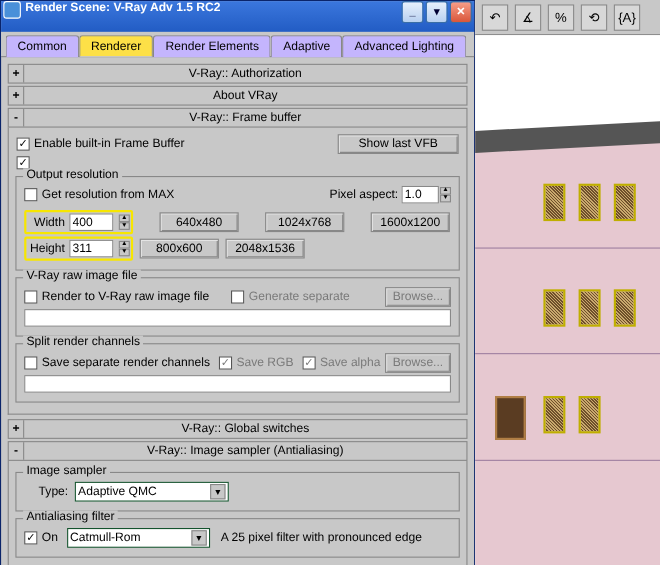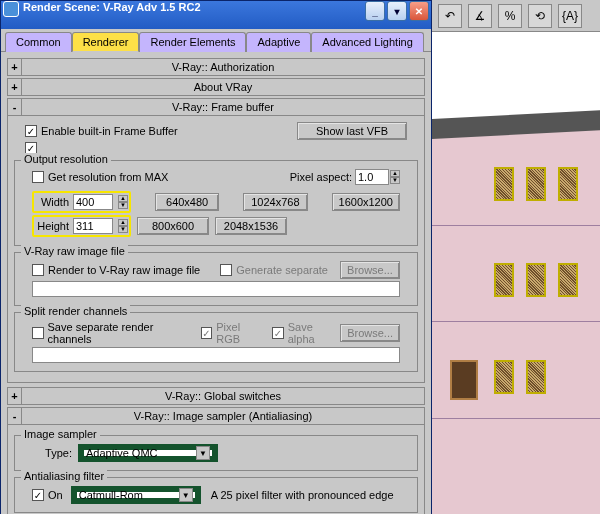--- a/index.html
+++ b/index.html
@@ -13,32 +13,32 @@
 .tabs{display:flex;background:#c8c8c8;padding:2px 4px 0 4px;border-bottom:1px solid #888}
 .tab{padding:3px 10px;border:1px solid #888;border-bottom:none;background:#c4b5fd;margin-right:0;border-top-left-radius:3px;border-top-right-radius:3px;position:relative;top:1px}
 .tab.active{background:#fde047;border-bottom:1px solid #c8c8c8}
 .panel{padding:4px 6px}
 .rollhdr{display:flex;align-items:center;border:1px solid #888;background:#c8c8c8;height:18px;margin:2px 0}
 .rollhdr .exp{width:14px;text-align:center;font-weight:bold;border-right:1px solid #888;height:100%;line-height:16px}
 .rollhdr .lbl{flex:1;text-align:center}
 .rollbody{border:1px solid #888;border-top:none;padding:4px 6px;margin-top:-2px;margin-bottom:4px}
 .group{border:1px solid #888;margin:6px 0;padding:6px;position:relative}
 .group .gtitle{position:absolute;top:-8px;left:6px;background:#c8c8c8;padding:0 3px}
-.row{display:flex;align-items:center;margin:2px 11px}
+.row{display:flex;align-items:center;margin:2px 1px}
 .chk{width:12px;height:12px;border:1px solid #555;background:#fff;margin-right:4px;display:inline-flex;align-items:center;justify-content:center;font-size:9px;line-height:9px}
 .chk.on::after{content:"✓";font-size:10px}
 .btn{border:1px solid #888;background:#c8c8c8;padding:2px 6px;box-shadow:inset 1px 1px #e4e4e4,inset -1px -1px #888;text-align:center}
 .field{border:1px solid #888;background:#fff;padding:1px 2px;display:flex;align-items:center}
 .field input{border:none;outline:none;width:100%;font-size:11px;background:#fff}
 .spin{width:10px;display:flex;flex-direction:column;margin-left:1px}
 .spin span{height:7px;border:1px solid #888;background:#c8c8c8;font-size:6px;line-height:5px;text-align:center}
 .preset{display:inline-block;width:72px}
 .hl{border:2px solid #f7e600;border-radius:2px;padding:1px}
 .disabled{color:#7a7a7a}
-.drop{border:6px solid #14532d;background:#fff;display:flex;align-items:center;padding:1px 2px;height:18px}
+.drop{border:1px solid #14532d;background:#fff;display:flex;align-items:center;padding:1px 2px;height:18px}
 .drop .v{flex:1}
 .drop .ar{width:14px;height:14px;border:1px solid #888;background:#c8c8c8;display:flex;align-items:center;justify-content:center;font-size:8px}
 .viewport{position:absolute;left:432px;top:0;right:0;bottom:0;background:#fff}
 .vp-toolbar{height:32px;background:#c8c8c8;display:flex;align-items:center;gap:6px;padding:0 6px;border-bottom:1px solid #888}
 .vp-toolbar .ico{width:24px;height:24px;background:#d8d8d8;border:1px solid #888;display:flex;align-items:center;justify-content:center;font-size:12px}
 .bldg{position:absolute;left:0;top:32px;right:0;bottom:0;background:linear-gradient(#fff 0%,#fff 18%,#e6c8d0 18%,#e6c8d0 100%)}
 .roof{position:absolute;top:18%;left:0;right:0;height:20px;background:#555;transform:skewY(-3deg);transform-origin:left}
 .win{position:absolute;width:20px;height:34px;border:2px solid #bfae00;background:repeating-linear-gradient(45deg,#c9a96e,#c9a96e 1px,#6e4f2a 1px,#6e4f2a 2px)}
 .wall-line{position:absolute;left:0;right:0;height:1px;background:#9e7fa0}
 </style>
@@ -153,21 +153,21 @@
           </div>
       </div>
 
       <div class="group">
         <span class="gtitle">Split render channels</span>
         <div class="row">
           <span class="chk"></span>
           <span>Save separate render channels</span>
           <span style="width:8px"></span>
           <span class="chk on disabled"></span>
-          <span class="disabled">Pixel RGB</span>
+          <span class="disabled">Save RGB</span>
           <span style="width:8px"></span>
           <span class="chk on disabled"></span>
           <span class="disabled">Save alpha</span>
           <span style="flex:1"></span>
           <span class="btn disabled" style="width:60px">Browse...</span>
         </div>
         <div class="row">
             <span class="field" style="flex:1;height:16px">
               <input style="">
             </span>

